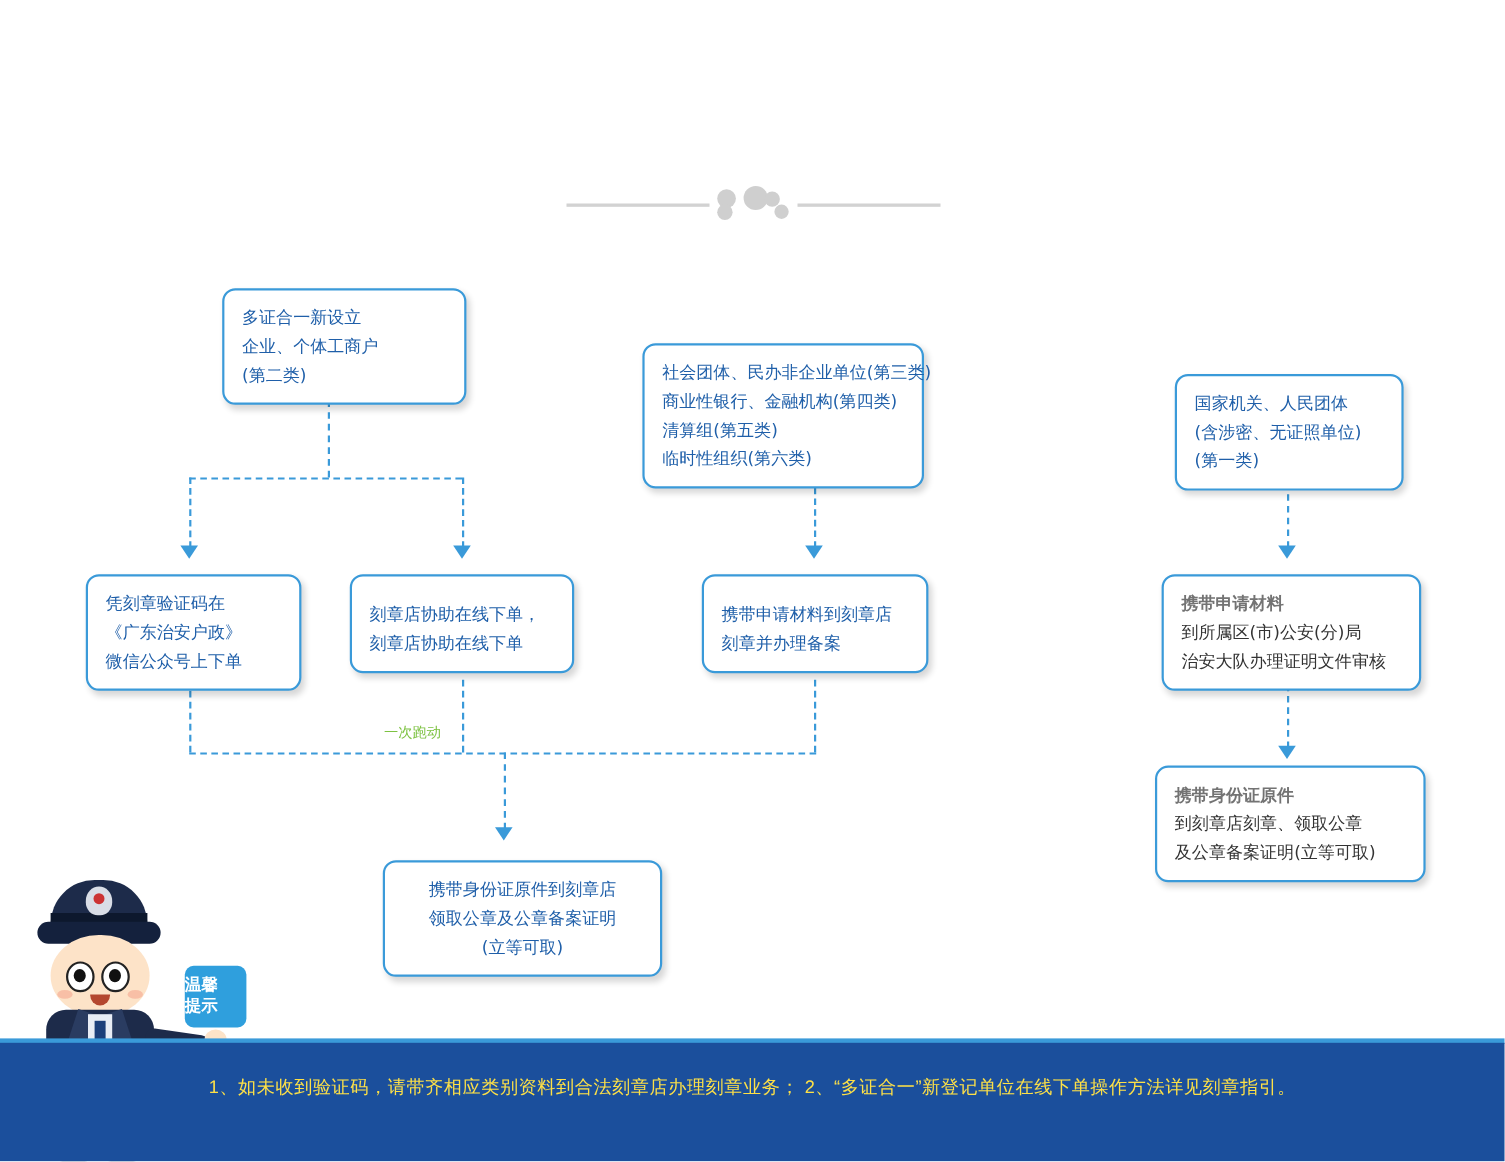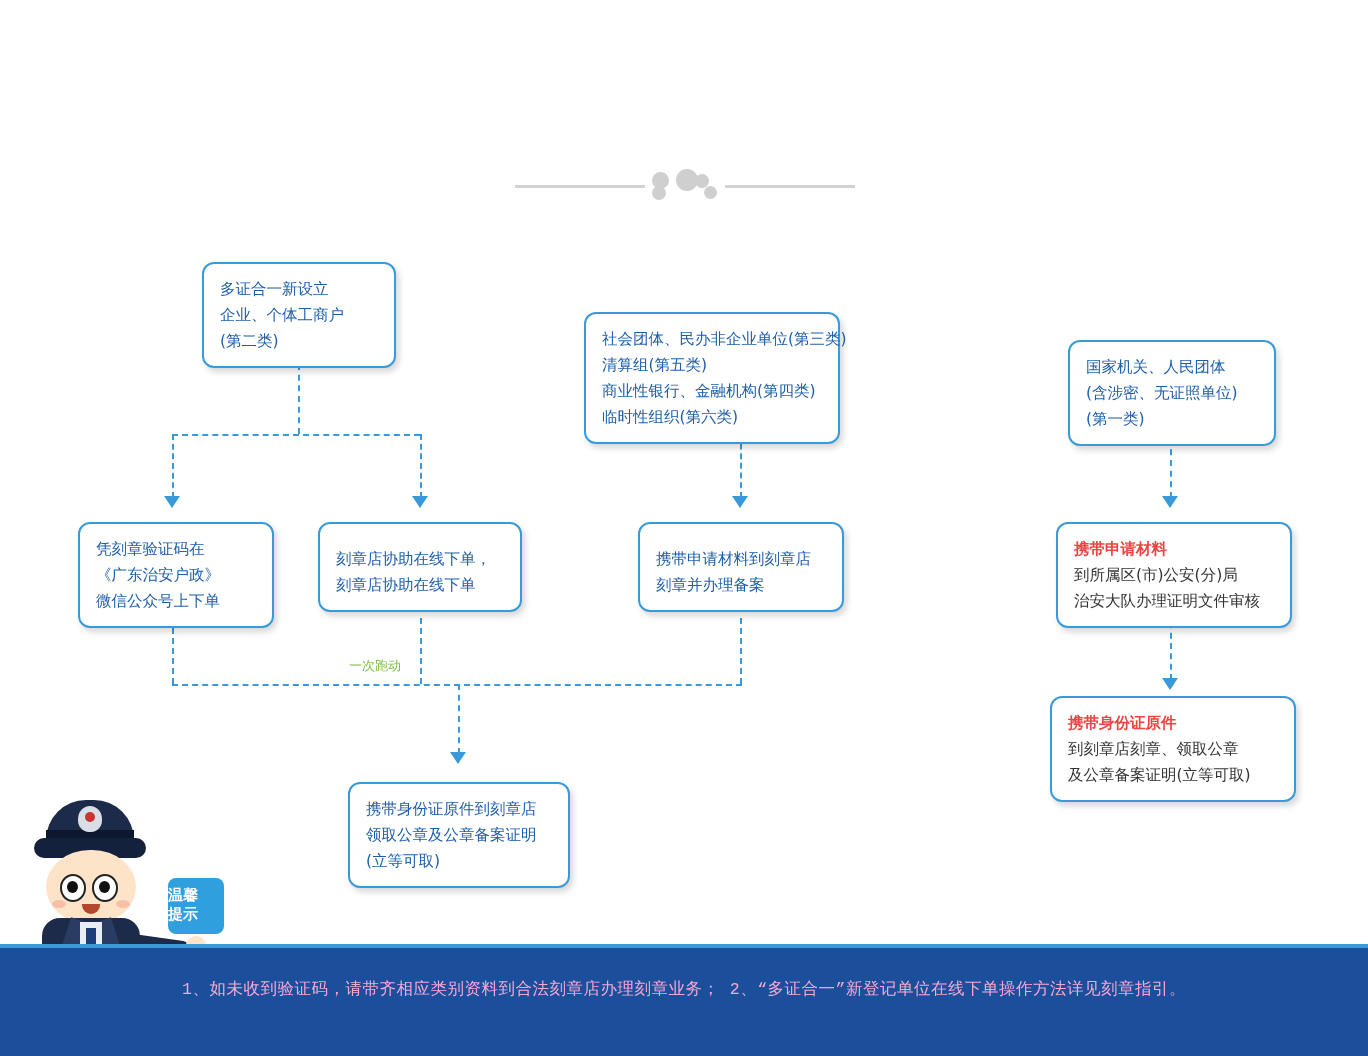--- a/index.html
+++ b/index.html
@@ -64,21 +64,21 @@
     border-radius: 12px;
     background: #ffffff;
     padding: 12px 16px;
     font-size: 15.5px;
     line-height: 26px;
     color: #1f5fa9;
     box-shadow: 3px 4px 6px rgba(0,0,0,0.16);
     font-family: "DejaVu Sans", "Liberation Sans", sans-serif;
   }
   .box .ln { display: block; white-space: nowrap; }
-  .box .ln.blue  { color: #ef4444; }
+  .box .ln.blue  { color: #737373; }
   .box .ln.dark  { color: #333333; }
   .box.bold-first .ln:first-child { font-weight: bold; }
 
   
   .dash-v {
     position: absolute;
     border-left: 2px dashed #3a9ad9;
     width: 0;
   }
   .dash-h {
@@ -161,24 +161,24 @@
     width: 1368px;
     height: 108px;
     background: #1b4f9c;
   }
   .footer-inner {
     position: absolute;
     left: 0;
     top: 30px;
     width: 1368px;
     text-align: center;
-    color: #f9a8d4;
+    color: #fde047;
     font-size: 16.5px;
     letter-spacing: .5px;
-    font-family: Liberation Mono, monospace;
+    font-family: Liberation Sans, sans-serif;
   }
   .footer-strip {
     position: absolute;
     left: 0;
     top: 944px;
     width: 1368px;
     height: 5px;
     background: #3a9ad9;
   }
 </style>
@@ -217,30 +217,30 @@
   <div class="arrow" style="left:1162px; top:678px;"></div>
 
   <div class="dash-v" style="left:172px; top:618px; height:66px;"></div>
   <div class="dash-v" style="left:420px; top:618px; height:66px;"></div>
   <div class="dash-v" style="left:740px; top:618px; height:66px;"></div>
   <div class="dash-h" style="left:172px; top:684px; width:570px;"></div>
   <div class="dash-v" style="left:458px; top:684px; height:70px;"></div>
   <div class="arrow" style="left:450px; top:752px;"></div>
   <div class="arrow-label" style="left:345px; top:657px;">一次跑动</div>
 
-  <div class="box" style="left:202px; top:262px; width:194px;">
+  <div class="box" style="left:202px; top:262px; width:222px;">
     <span class="ln">多证合一新设立</span>
     <span class="ln">企业、个体工商户</span>
     <span class="ln">(第二类)</span>
   </div>
 
   <div class="box" style="left:584px; top:312px; width:256px;">
     <span class="ln">社会团体、民办非企业单位(第三类)</span>
+    <span class="ln">商业性银行、金融机构(第四类)</span>
     <span class="ln">清算组(第五类)</span>
-    <span class="ln">商业性银行、金融机构(第四类)</span>
     <span class="ln">临时性组织(第六类)</span>
   </div>
 
   <div class="box" style="left:1068px; top:340px; width:208px;">
     <span class="ln">国家机关、人民团体</span>
     <span class="ln">(含涉密、无证照单位)</span>
     <span class="ln">(第一类)</span>
   </div>
 
   <div class="box" style="left:78px; top:522px; width:196px;">
@@ -258,21 +258,21 @@
     <span class="ln">携带申请材料到刻章店</span>
     <span class="ln">刻章并办理备案</span>
   </div>
 
   <div class="box bold-first" style="left:1056px; top:522px; width:236px;">
     <span class="ln blue">携带申请材料</span>
     <span class="ln dark">到所属区(市)公安(分)局</span>
     <span class="ln dark">治安大队办理证明文件审核</span>
   </div>
 
-  <div class="box" style="left:348px; top:782px; width:222px;">
+  <div class="box" style="left:348px; top:782px; width:254px;text-align:center;">
     <span class="ln">携带身份证原件到刻章店</span>
     <span class="ln">领取公章及公章备案证明</span>
     <span class="ln">(立等可取)</span>
   </div>
 
   <div class="box bold-first" style="left:1050px; top:696px; width:246px;">
     <span class="ln blue">携带身份证原件</span>
     <span class="ln dark">到刻章店刻章、领取公章</span>
     <span class="ln dark">及公章备案证明(立等可取)</span>
   </div>

